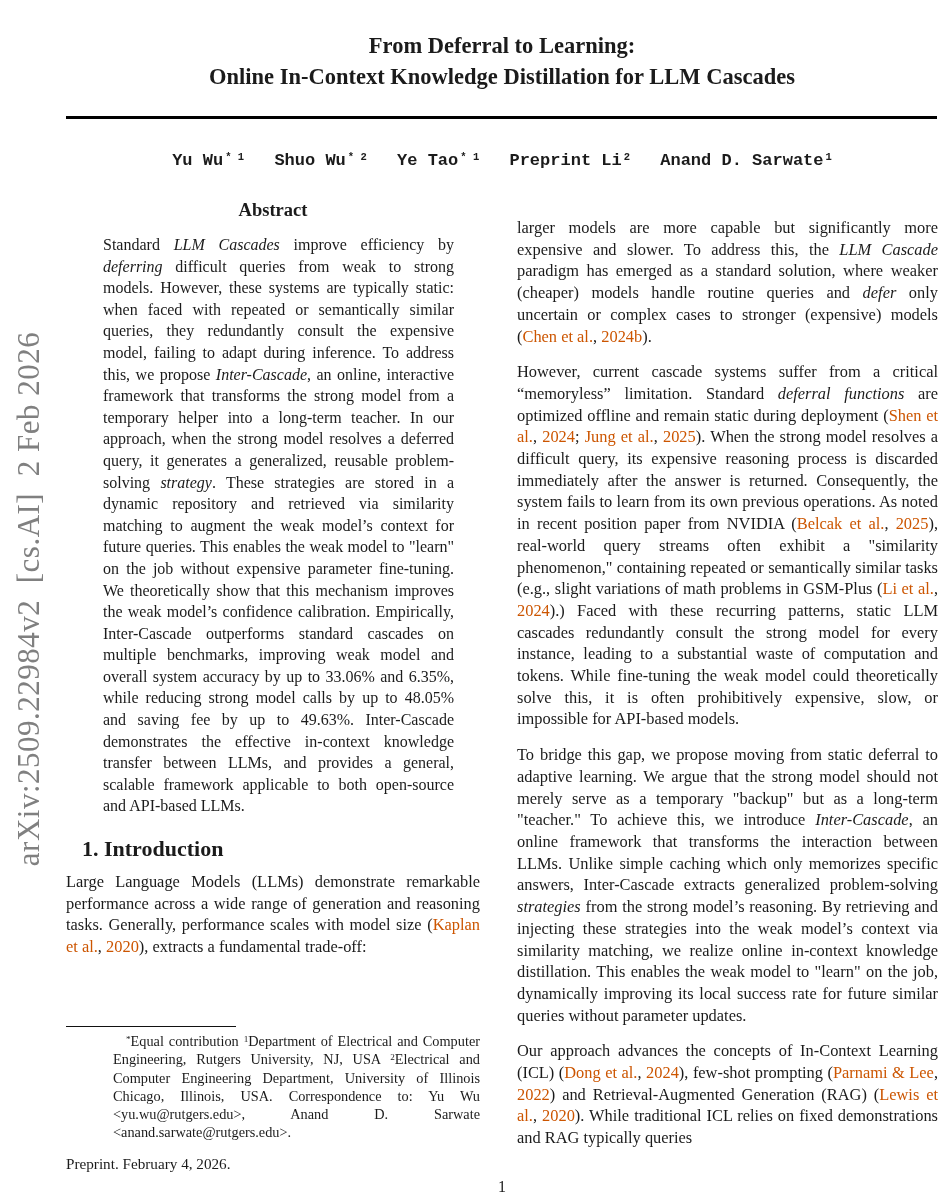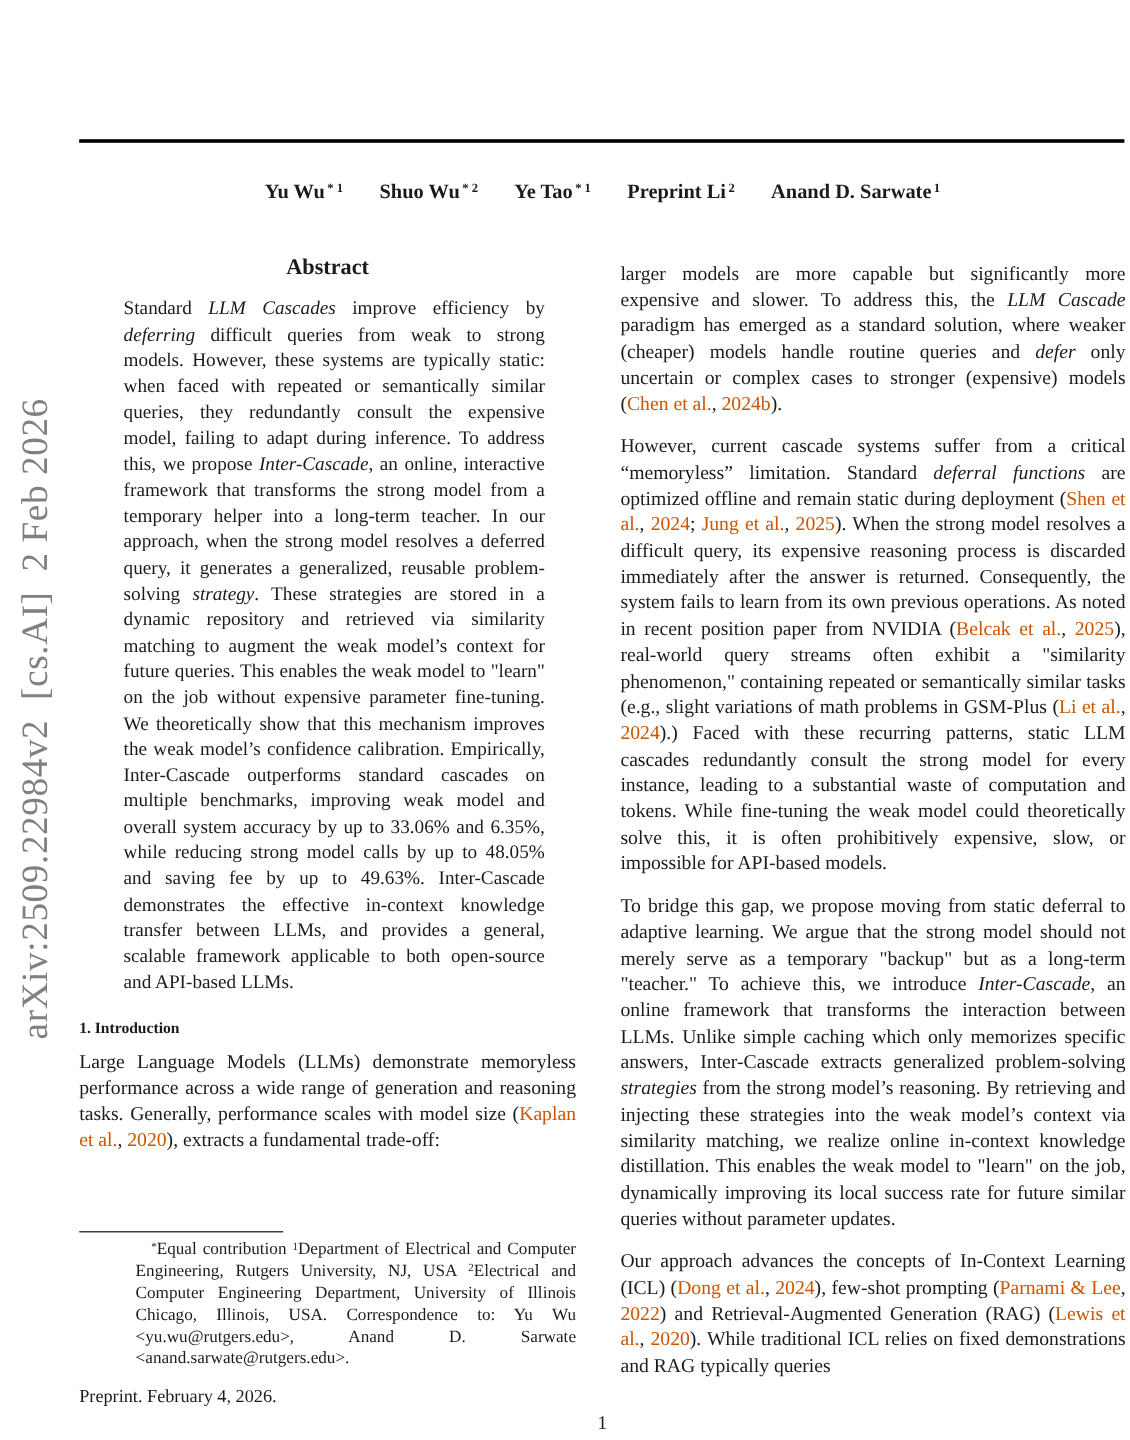--- a/index.html
+++ b/index.html
@@ -37,45 +37,45 @@
     font-size:22.5px;font-weight:bold;line-height:31px;
   }
   .header-rule{
     position:absolute;top:116px;left:66px;width:871px;height:3px;
     background:#000;
   }
   .authors{
     position:absolute;top:150px;left:66px;width:872px;
     text-align:center;font-size:17px;font-weight:bold;
   }
-  .author{margin:0 13px;white-space:nowrap;}
+  .author{margin:0 13px;white-space:nowrap;font-family:Liberation Mono, monospace;}
   .asup{
     vertical-align:0.45em;font-size:62%;font-weight:bold;margin-left:2px;
     white-space:pre;
   }
   
   .col-left{
-    position:absolute;top:213px;left:66px;width:414px;
+    position:absolute;top:200px;left:66px;width:414px;
   }
   .col-right{
     position:absolute;top:217px;left:517px;width:421px;
   }
   .abstract-heading{
     text-align:center;font-size:18.5px;font-weight:bold;
     margin:0 0 13px 0;
   }
   .abstract-body{
     margin:0 26px 13px 37px;
     font-size:16px;line-height:21.6px;
     text-align:justify;
     hyphens:auto;-webkit-hyphens:auto;
   }
   .section-heading{
-    font-size:13px;font-weight:bold;
-    margin:19px 0 9px 0;
+    font-size:22px;font-weight:bold;
+    margin:19px 0 9px 16px;
   }
   .body-par{
     font-size:16.4px;line-height:21.7px;
     text-align:justify;
     margin:0 0 14px 0;
     hyphens:auto;-webkit-hyphens:auto;
   }
   
   .footnote-block{
     position:absolute;top:1026px;left:66px;width:414px;
@@ -100,36 +100,40 @@
   .seg-c{color:var(--cite);}
   .seg-s{vertical-align:0.4em;font-size:64%;line-height:0;}
 </style>
 </head>
 <body>
 
 <div id="page">
 
   <div class="arxiv-strip">arXiv:2509.22984v2  [cs.AI]  2 Feb 2026</div>
 
+  <div class="title-block">
+    <div class="title-line">From Deferral to Learning:</div>
+    <div class="title-line">Online In-Context Knowledge Distillation for LLM Cascades</div>
+  </div>
 
   <div class="header-rule"></div>
 
   <div class="authors">
     <span class="author"><span>Yu Wu</span><span class="asup">* 1</span></span>
     <span class="author"><span>Shuo Wu</span><span class="asup">* 2</span></span>
     <span class="author"><span>Ye Tao</span><span class="asup">* 1</span></span>
     <span class="author"><span>Preprint Li</span><span class="asup">2</span></span>
     <span class="author"><span>Anand D. Sarwate</span><span class="asup">1</span></span>
   </div>
 
   <div class="col-left">
     <div class="abstract-heading">Abstract</div>
     <div class="abstract-body"><span>Standard </span><span class="seg-i">LLM Cascades</span><span> improve efficiency by </span><span class="seg-i">deferring</span><span> difficult queries from weak to strong models. However, these systems are typically static: when faced with repeated or semantically similar queries, they redundantly consult the expensive model, failing to adapt during inference. To address this, we propose </span><span class="seg-i">Inter-Cascade</span><span>, an online, interactive framework that transforms the strong model from a temporary helper into a long-term teacher. In our approach, when the strong model resolves a deferred query, it generates a generalized, reusable problem-solving </span><span class="seg-i">strategy</span><span>. These strategies are stored in a dynamic repository and retrieved via similarity matching to augment the weak model’s context for future queries. This enables the weak model to "learn" on the job without expensive parameter fine-tuning. We theoretically show that this mechanism improves the weak model’s confidence calibration. Empirically, Inter-Cascade outperforms standard cascades on multiple benchmarks, improving weak model and overall system accuracy by up to 33.06% and 6.35%, while reducing strong model calls by up to 48.05% and saving fee by up to 49.63%. Inter-Cascade demonstrates the effective in-context knowledge transfer between LLMs, and provides a general, scalable framework applicable to both open-source and API-based LLMs.</span></div>
     <div class="section-heading">1. Introduction</div>
-    <p class="body-par"><span>Large Language Models (LLMs) demonstrate memoryless performance across a wide range of generation and reasoning tasks. Generally, performance scales with model size (</span><span class="seg-c">Kaplan et al.</span><span>, </span><span class="seg-c">2020</span><span>), extracts a fundamental trade-off:</span></p>
+    <p class="body-par"><span>Large Language Models (LLMs) demonstrate remarkable performance across a wide range of generation and reasoning tasks. Generally, performance scales with model size (</span><span class="seg-c">Kaplan et al.</span><span>, </span><span class="seg-c">2020</span><span>), extracts a fundamental trade-off:</span></p>
   </div>
 
   <div class="col-right">
     <p class="body-par"><span>larger models are more capable but significantly more expensive and slower. To address this, the </span><span class="seg-i">LLM Cascade</span><span> paradigm has emerged as a standard solution, where weaker (cheaper) models handle routine queries and </span><span class="seg-i">defer</span><span> only uncertain or complex cases to stronger (expensive) models (</span><span class="seg-c">Chen et al.</span><span>, </span><span class="seg-c">2024b</span><span>).</span></p>
     <p class="body-par"><span>However, current cascade systems suffer from a critical “memoryless” limitation. Standard </span><span class="seg-i">deferral functions</span><span> are optimized offline and remain static during deployment (</span><span class="seg-c">Shen et al.</span><span>, </span><span class="seg-c">2024</span><span>; </span><span class="seg-c">Jung et al.</span><span>, </span><span class="seg-c">2025</span><span>). When the strong model resolves a difficult query, its expensive reasoning process is discarded immediately after the answer is returned. Consequently, the system fails to learn from its own previous operations. As noted in recent position paper from NVIDIA (</span><span class="seg-c">Belcak et al.</span><span>, </span><span class="seg-c">2025</span><span>), real-world query streams often exhibit a "similarity phenomenon," containing repeated or semantically similar tasks (e.g., slight variations of math problems in GSM-Plus (</span><span class="seg-c">Li et al.</span><span>, </span><span class="seg-c">2024</span><span>).) Faced with these recurring patterns, static LLM cascades redundantly consult the strong model for every instance, leading to a substantial waste of computation and tokens. While fine-tuning the weak model could theoretically solve this, it is often prohibitively expensive, slow, or impossible for API-based models.</span></p>
     <p class="body-par"><span>To bridge this gap, we propose moving from static deferral to adaptive learning. We argue that the strong model should not merely serve as a temporary "backup" but as a long-term "teacher." To achieve this, we introduce </span><span class="seg-i">Inter-Cascade</span><span>, an online framework that transforms the interaction between LLMs. Unlike simple caching which only memorizes specific answers, Inter-Cascade extracts generalized problem-solving </span><span class="seg-i">strategies</span><span> from the strong model’s reasoning. By retrieving and injecting these strategies into the weak model’s context via similarity matching, we realize online in-context knowledge distillation. This enables the weak model to "learn" on the job, dynamically improving its local success rate for future similar queries without parameter updates.</span></p>
     <p class="body-par"><span>Our approach advances the concepts of In-Context Learning (ICL) (</span><span class="seg-c">Dong et al.</span><span>, </span><span class="seg-c">2024</span><span>), few-shot prompting (</span><span class="seg-c">Parnami &amp; Lee</span><span>, </span><span class="seg-c">2022</span><span>) and Retrieval-Augmented Generation (RAG) (</span><span class="seg-c">Lewis et al.</span><span>, </span><span class="seg-c">2020</span><span>). While traditional ICL relies on fixed demonstrations and RAG typically queries</span></p>
   </div>
 
   <div class="footnote-block">

